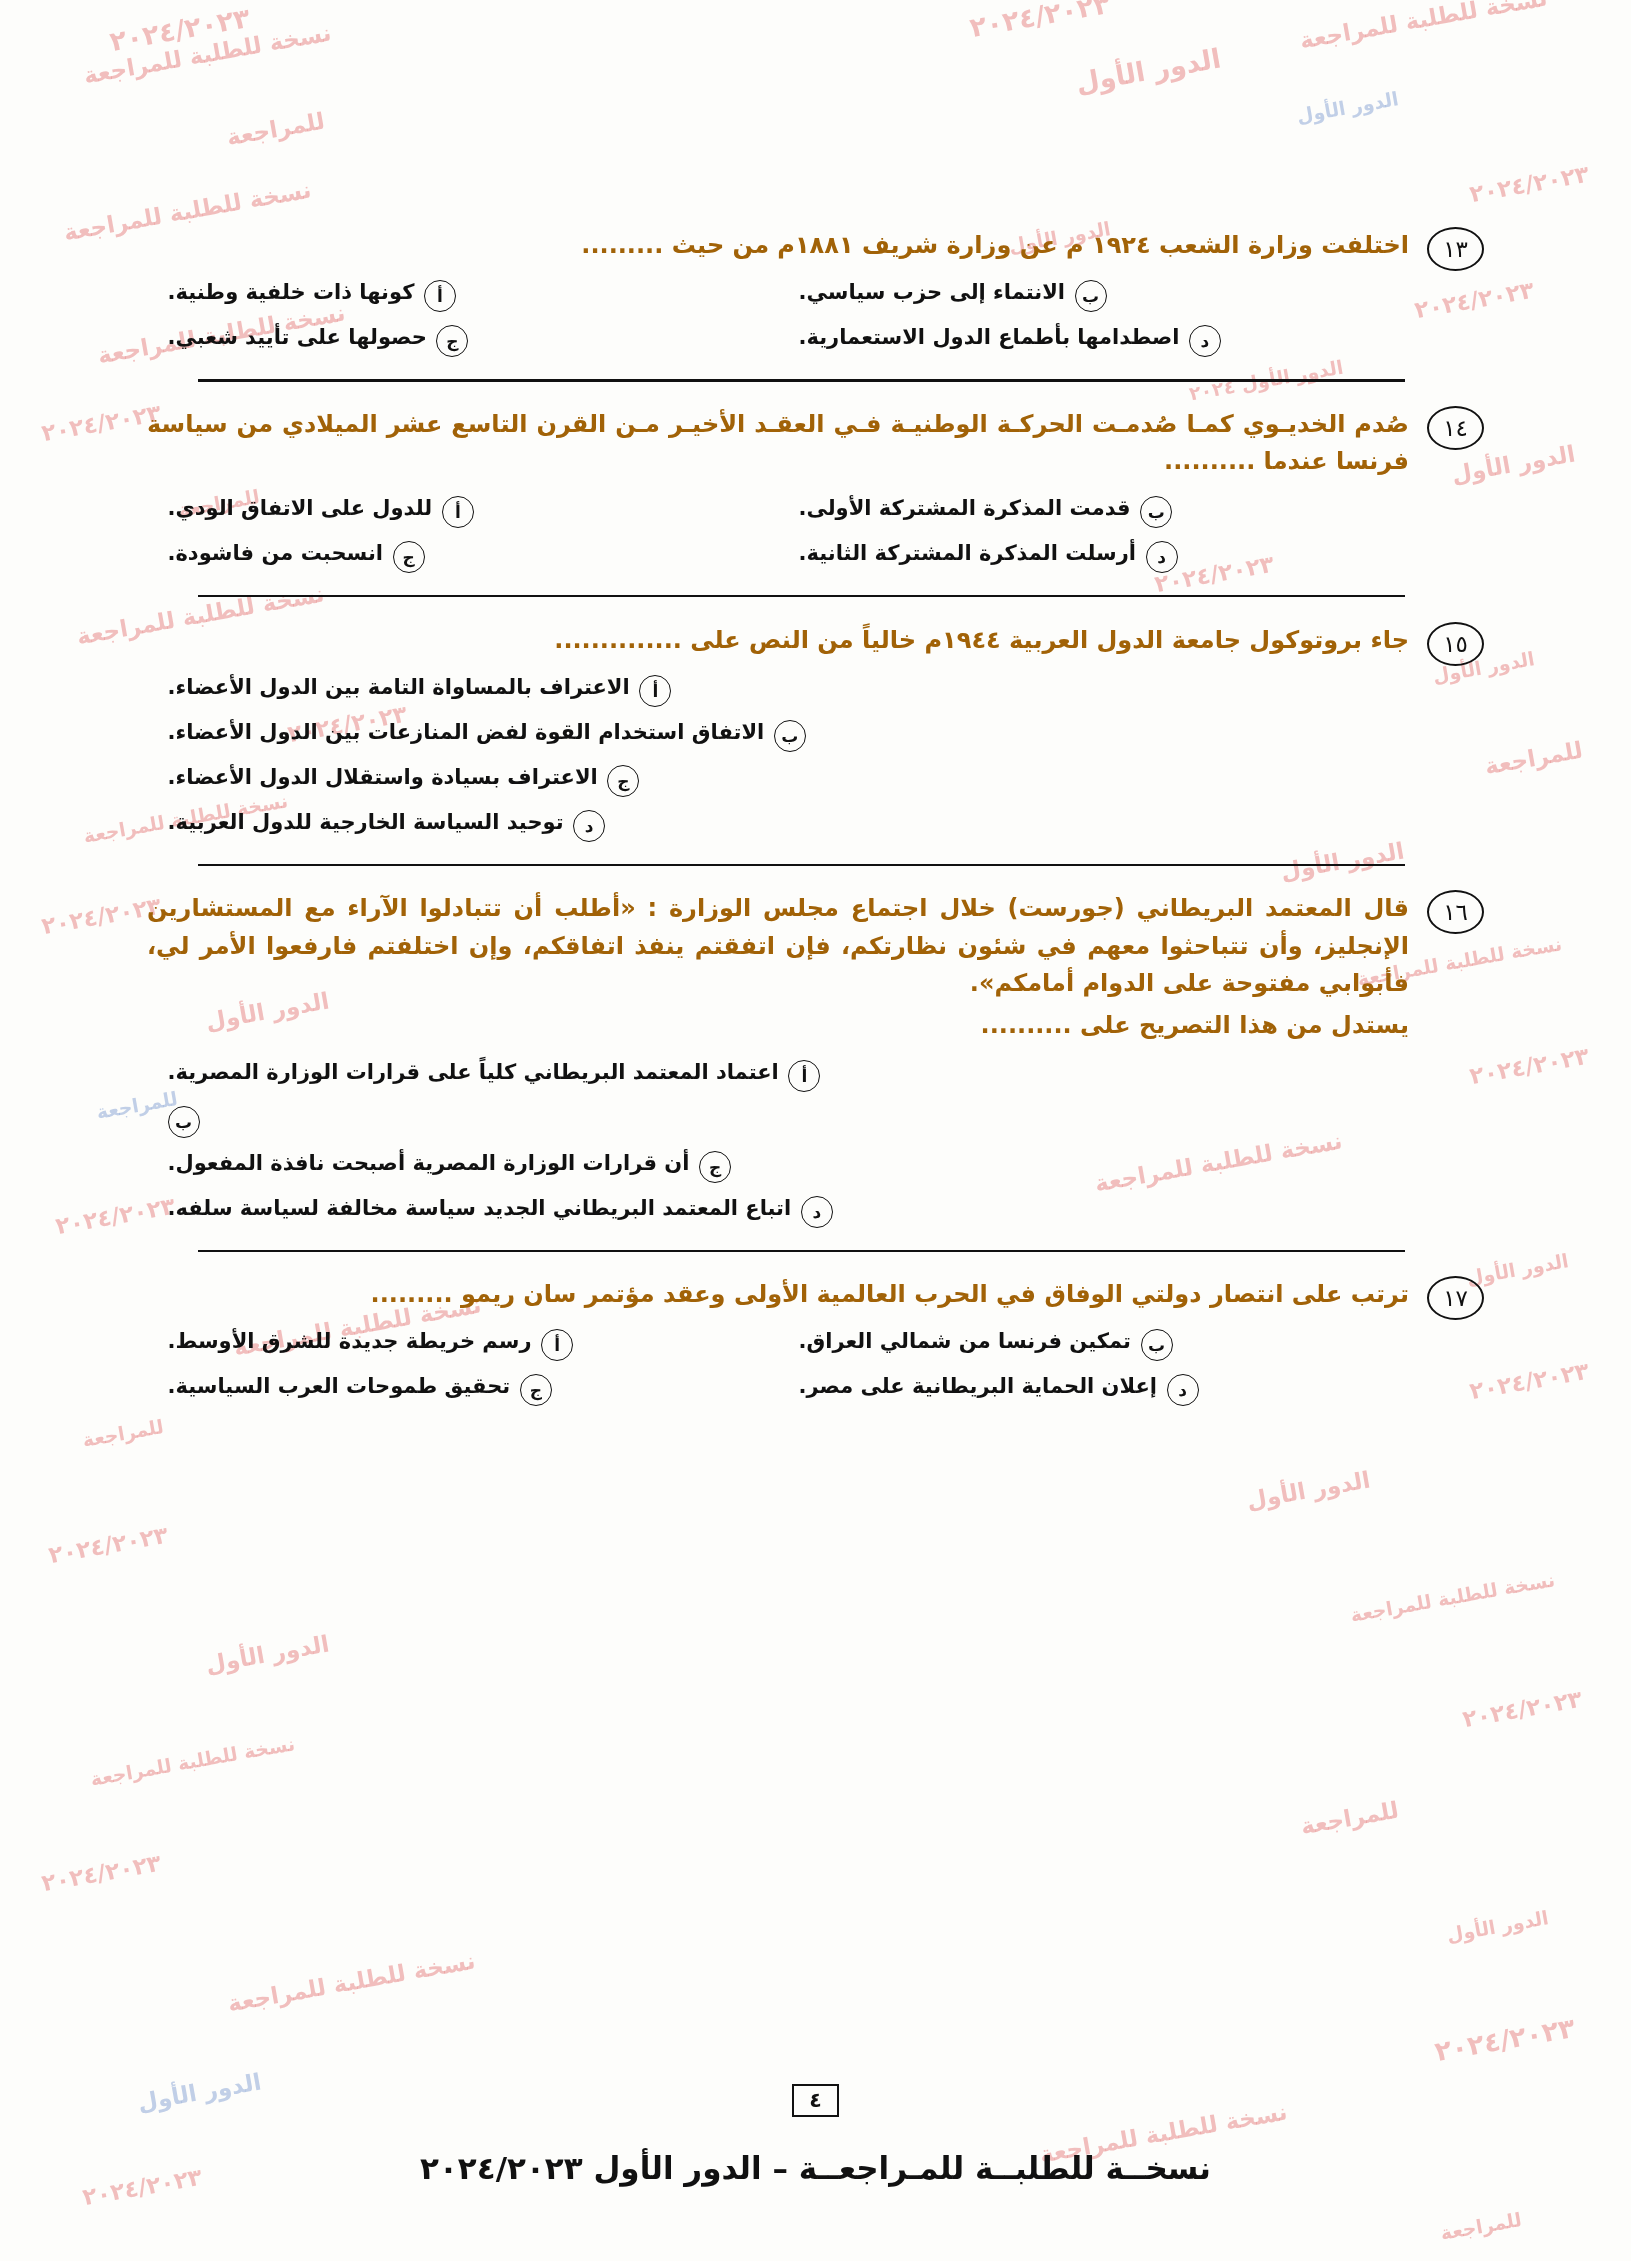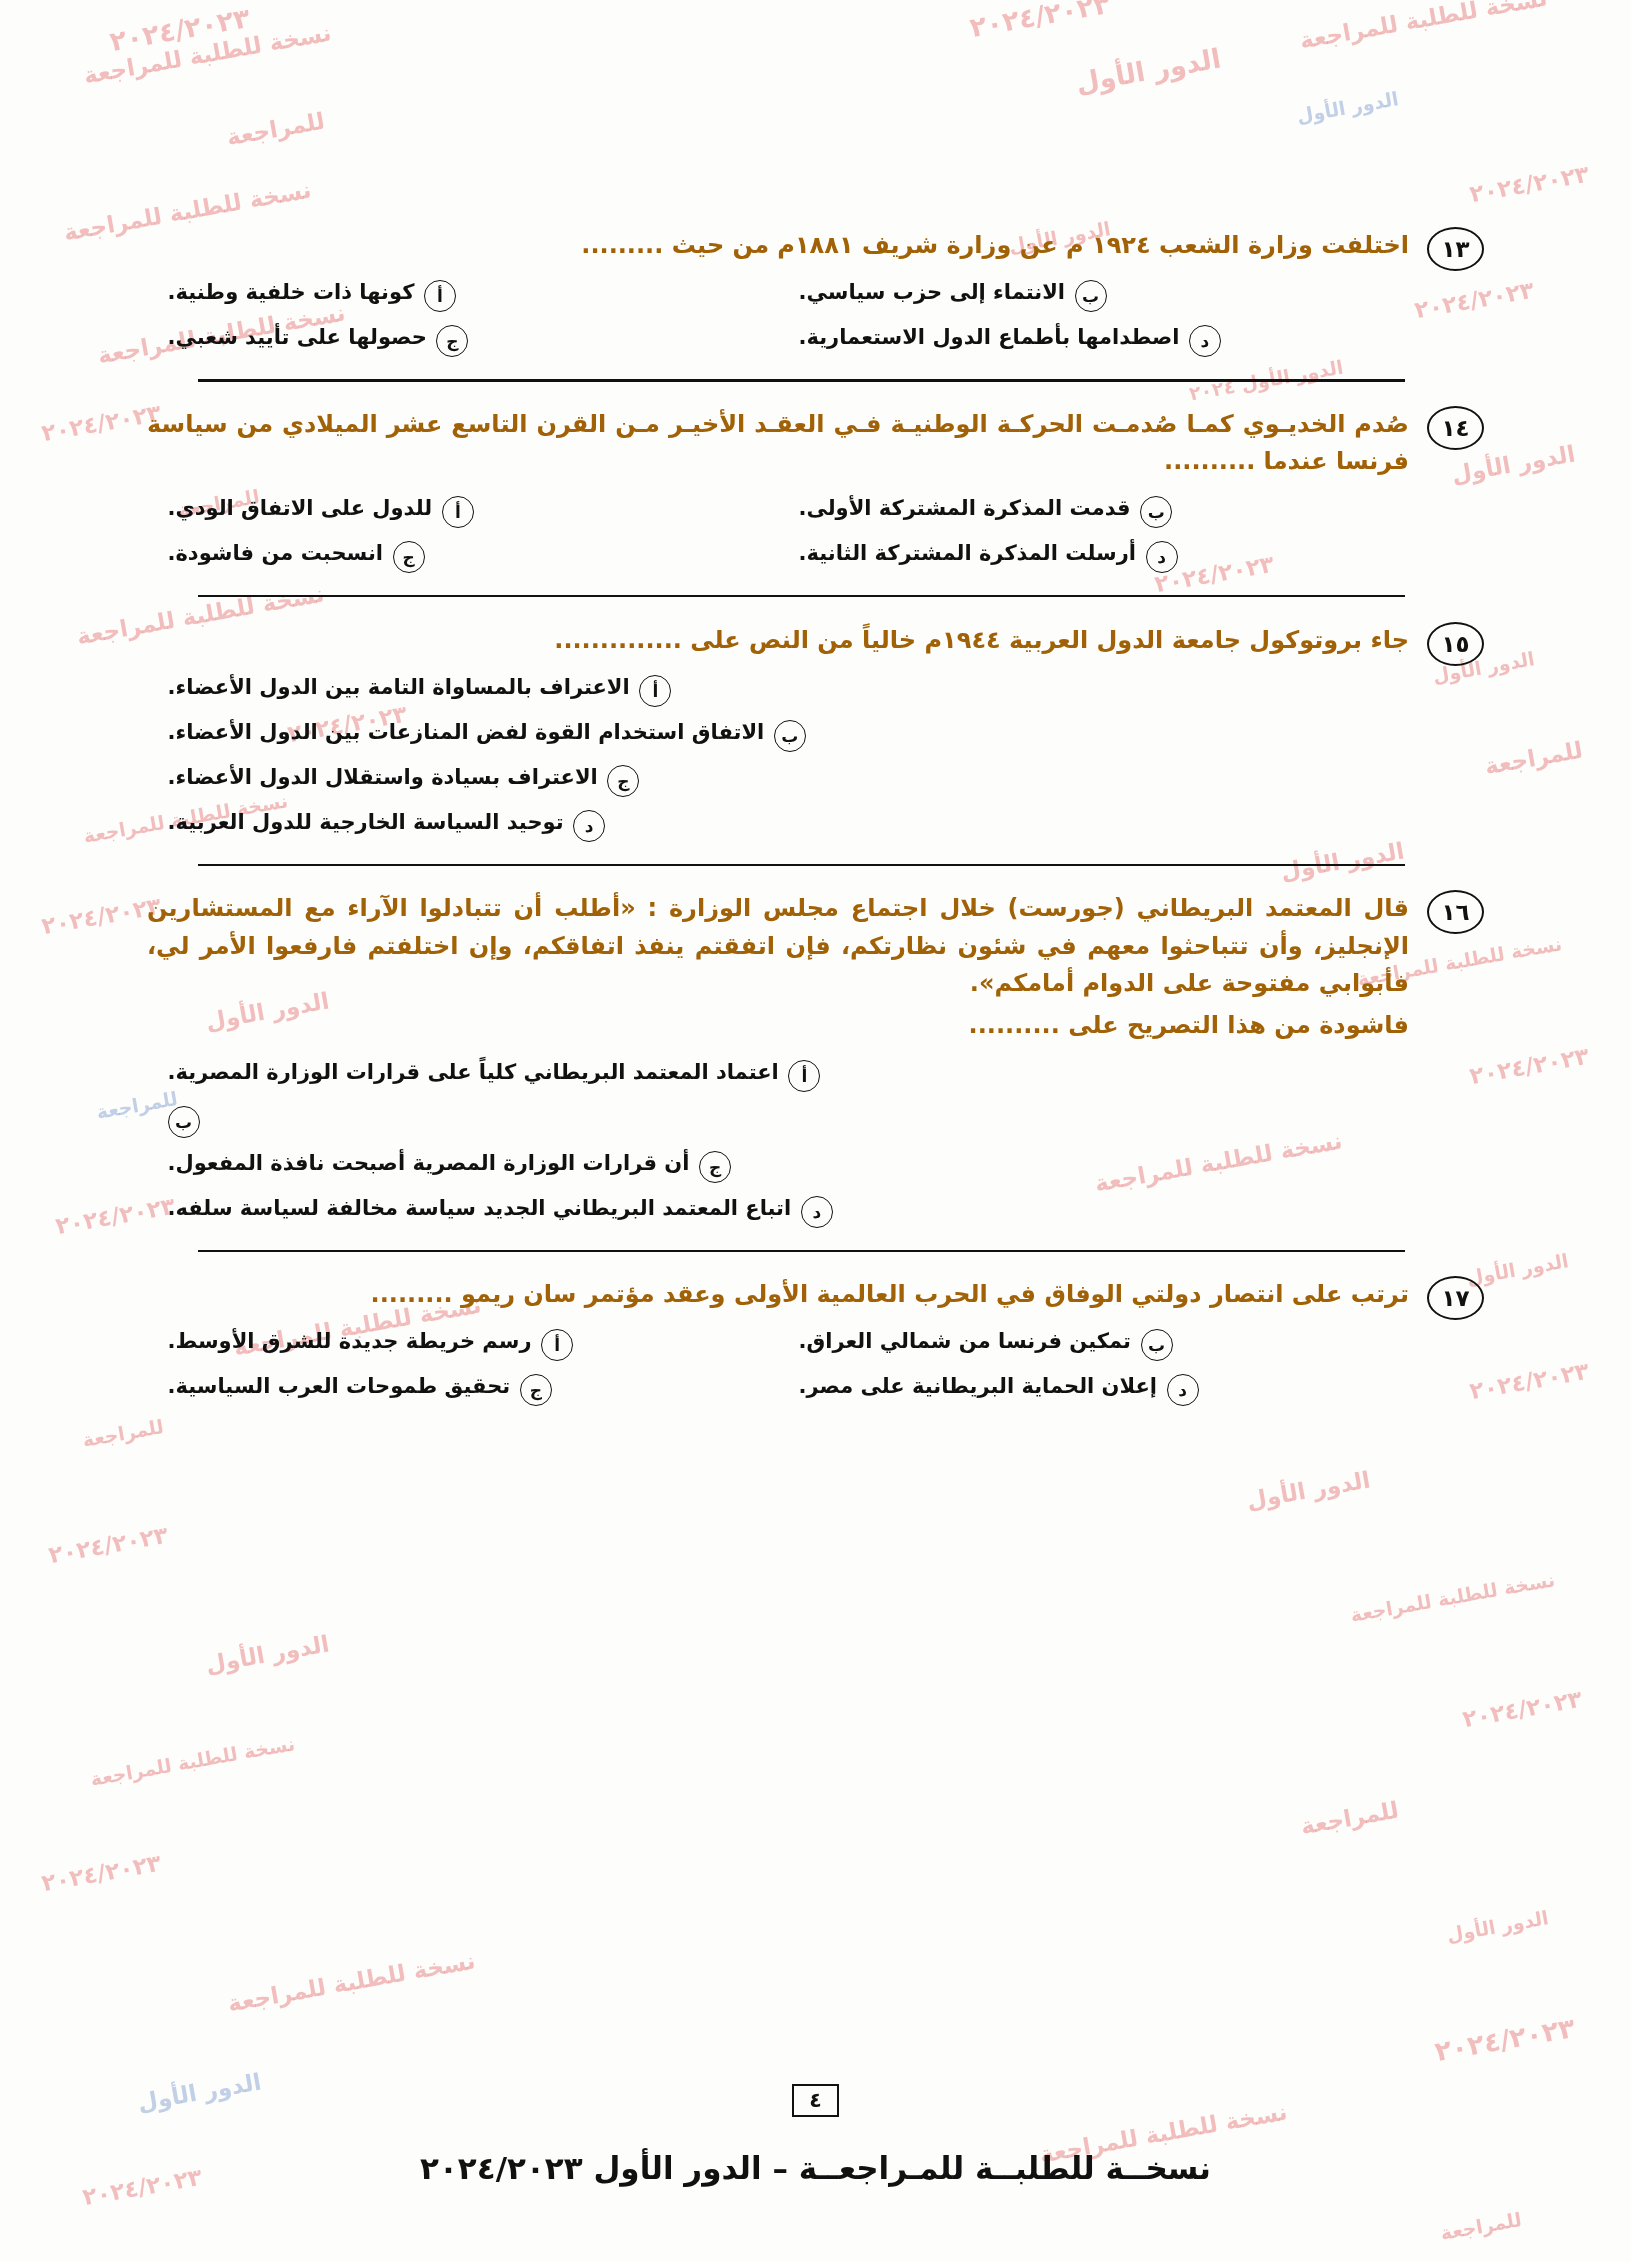--- a/index.html
+++ b/index.html
@@ -81,21 +81,21 @@
     right: 0;
     top: 1.4px;
     width: 53px;
     height: 40px;
     border: 2.1px solid #111;
     border-radius: 50%;
     display: flex;
     align-items: center;
     justify-content: center;
     font-size: 23px;
-    font-weight: bold;
+    font-weight: normal;
     color: #111;
   }
   .qtext {
     font-size: 24px;
     font-weight: bold;
     line-height: 1.55;
     color: #a16207;
     text-align: right;
     padding-top: 1.4px;
   }
@@ -327,21 +327,21 @@
             <span class="opt-text">توحيد السياسة الخارجية للدول العربية.</span>
           </div>
         </div>
       </div>
     </div>
     <div class="divider"></div>
 
     <div class="question">
       <div class="qnum">١٦</div>
       <div class="qtext justify">قال المعتمد البريطاني (جورست) خلال اجتماع مجلس الوزارة : «أطلب أن تتبادلوا الآراء مع المستشارين الإنجليز، وأن تتباحثوا معهم في شئون نظارتكم، فإن اتفقتم ينفذ اتفاقكم، وإن اختلفتم فارفعوا الأمر لي، فأبوابي مفتوحة على الدوام أمامكم».</div>
-      <div class="qtext" style="margin-top:4.1px;">فاشودة من هذا التصريح على ..........</div>
+      <div class="qtext" style="margin-top:4.1px;">يستدل من هذا التصريح على ..........</div>
       <div class="options">
         <div class="opt-row one">
           <div class="opt">
             <span class="opt-letter">أ</span>
             <span class="opt-text">اعتماد المعتمد البريطاني كلياً على قرارات الوزارة المصرية.</span>
           </div>
         </div>
         <div class="opt-row one">
           <div class="opt">
             <span class="opt-letter">ب</span>

